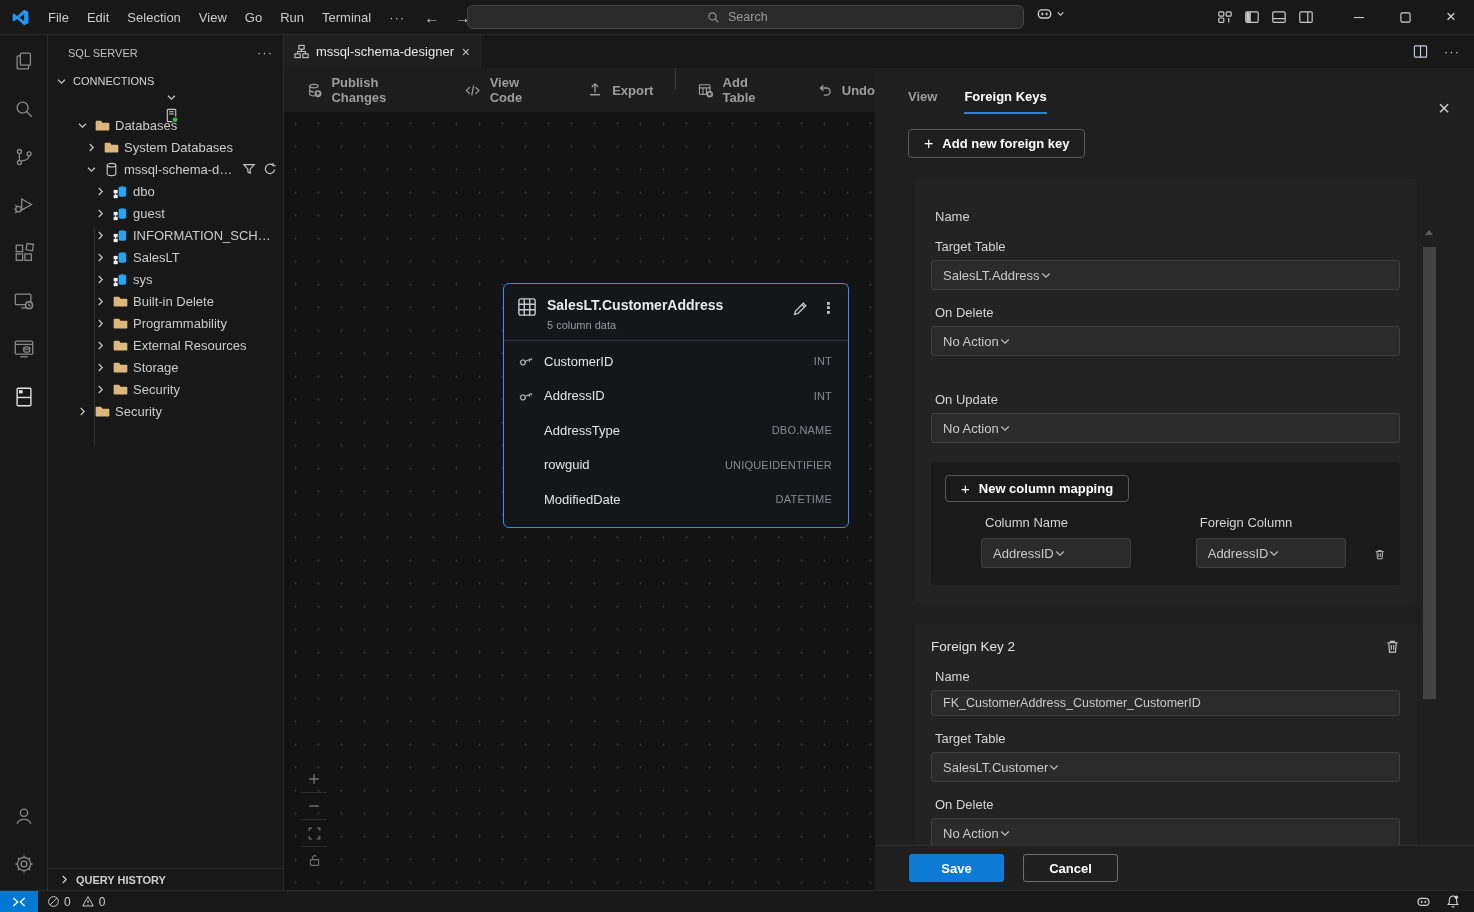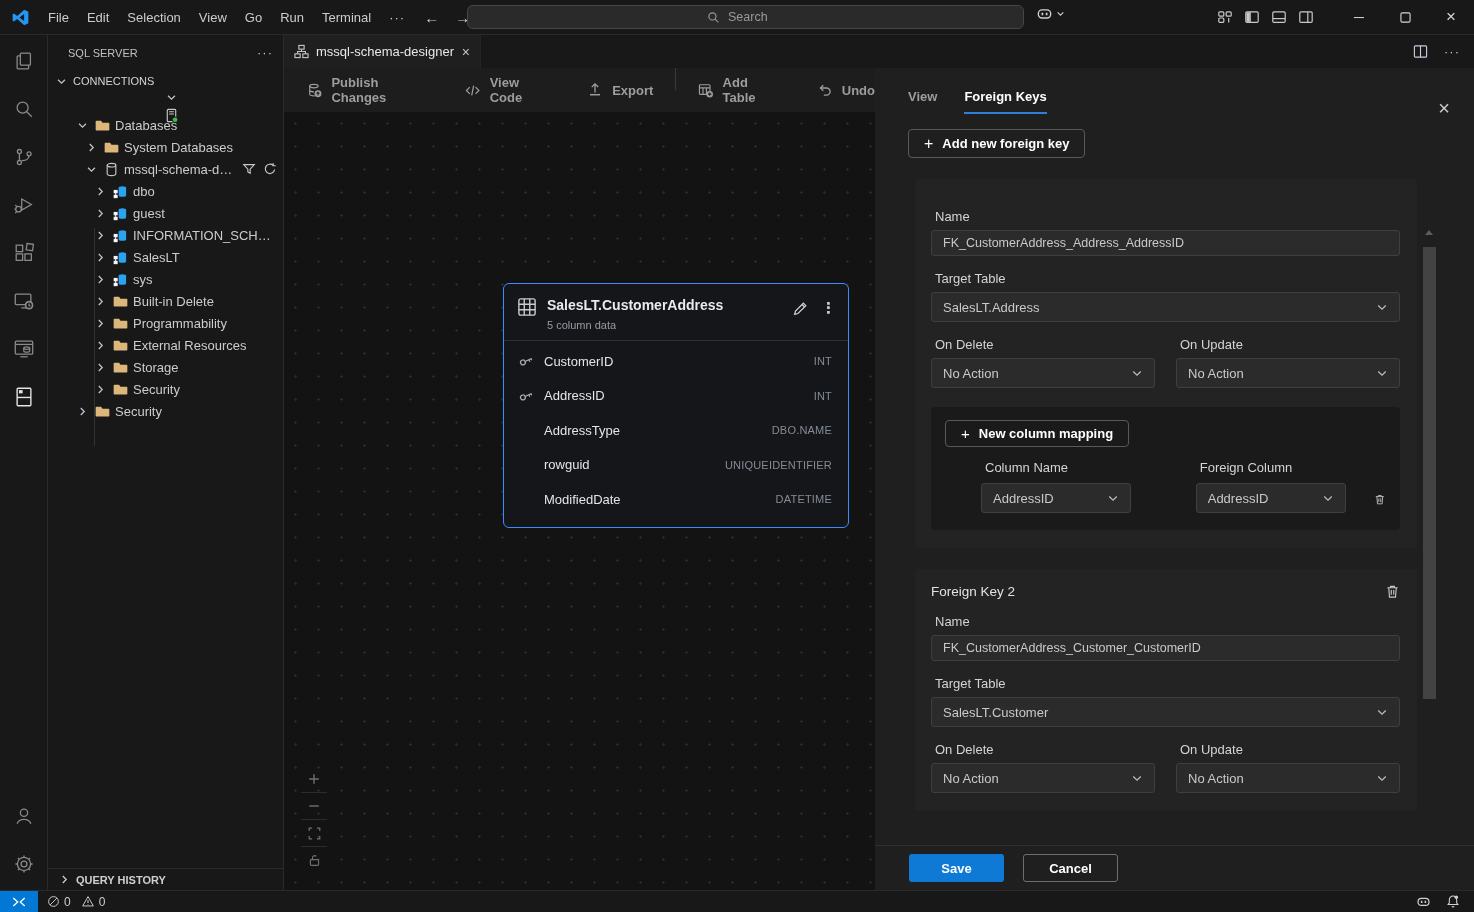--- a/index.html
+++ b/index.html
@@ -100,23 +100,23 @@
   .outline-btn { display:inline-flex; align-items:center; gap:9px; height:29px; padding:0 15px;
     border:1px solid #595959; border-radius:4px; color:#ffffff; font-weight:600; font-size:13px; background:transparent; }
   .add-fk { margin:15px 0 0 33px; }
   .fk-card { margin:21px 57px 16px 40px; background:#232323; border-radius:4px; padding:15px 17px 18px 16px; }
   .fk-head { display:flex; align-items:center; justify-content:space-between; color:#e2e2e2; font-size:13.5px; }
   .trash { color:#c8c8c8; }
   .f-label { margin:15px 0 6px 4px; color:#d4d4d4; }
   .text-input { width:100%; height:26px; background:#2b2b2b; border:1px solid #3f3f3f; border-radius:3px;
     color:#c9c9c9; font-size:12.5px; padding:0 11px; font-family:"Liberation Sans","DejaVu Sans",sans-serif; }
   .select { height:30px; background:#2b2b2b; border:1px solid #3f3f3f; border-radius:3px; display:flex;
-    align-items:center; justify-content:space-between; padding:0 11px; color:#c9c9c9; }
+    align-items:center; justify-content:flex-start; padding:0 11px; color:#c9c9c9; }
   .select .sel-chev { color:#bdbdbd; }
-  .two-col { display:flex; gap:21px; }
+  .two-col { display:flex; gap:21px;flex-direction:column; }
   .two-col > div { flex:1; min-width:0; }
   .map-card { margin-top:19px; background:#1a1a1a; border-radius:4px; padding:13px 14px 17px 14px; }
   .map-cols { display:flex; align-items:flex-end; }
   .map-col { width:232px;margin-left:36px; }
   .map-col .select { width:150px; }
   .map-label { margin:13px 0 8px 4px; color:#d4d4d4; }
   .map-trash { margin-left:auto; margin-bottom:6px; color:#c8c8c8; }
 
   .scrollbar-track { position:absolute; top:169px; right:38px; width:13px; bottom:50px; }
   .scroll-up { position:absolute; top:-7px; left:2px; width:0; height:0; border-left:4px solid transparent;
@@ -734,21 +734,20 @@
           </div>
 
           <button class="outline-btn add-fk">
             <span style="font-size:16px; font-weight:400;">+</span>
             <span>Add new foreign key</span>
           </button>
 
           
           <div class="fk-card">
             <div class="f-label">Name</div>
-            <input class="text-input" value="FK_CustomerAddress_Address_AddressID" style="">
             <div class="f-label">Target Table</div>
             <div class="select">
               <span>SalesLT.Address</span>
               <svg class="sel-chev" width="12" height="12" viewBox="0 0 16 16" fill="none" stroke="currentColor" stroke-width="1.6">
                   <path d="m3 6 5 5 5-5"></path>
                 </svg>
             </div>
             <div class="two-col">
               <div>
                 <div class="f-label">On Delete</div>

